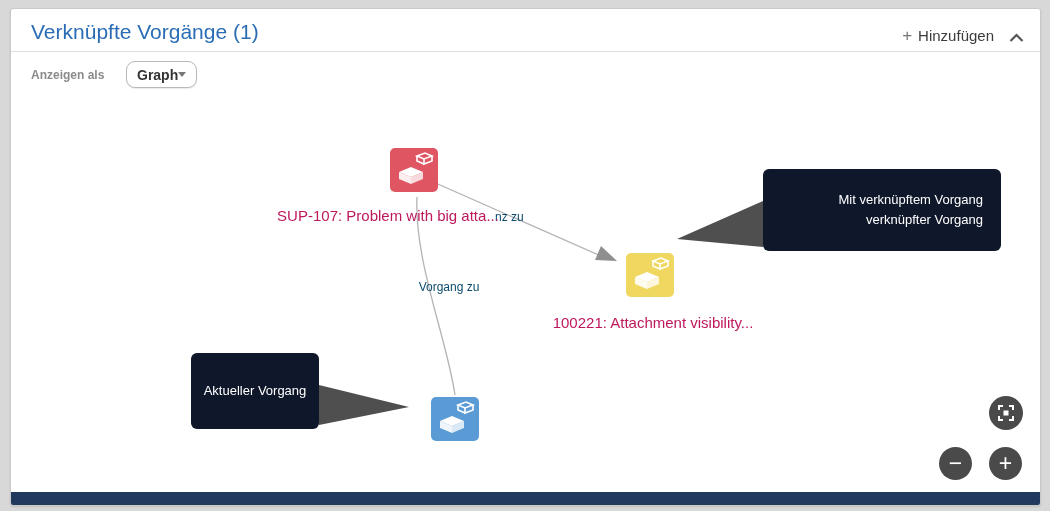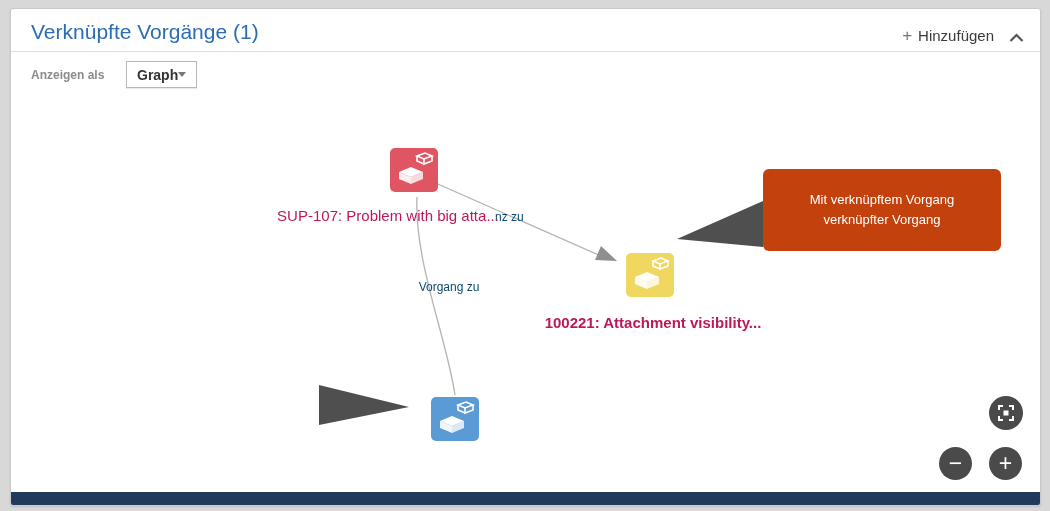--- a/index.html
+++ b/index.html
@@ -30,21 +30,21 @@
     background:none;border:none;padding:2px;cursor:pointer;
   }
   .divider{position:absolute;left:0;right:0;top:42px;height:1px;background:#dddddd;}
   .display-label{
     position:absolute;left:20px;top:59px;
     font-size:12px;font-weight:700;color:#8b8b8b;
   }
   .graph-select{
     position:absolute;left:115px;top:52px;height:27px;
     display:flex;align-items:center;padding:0 10px;
-    background:#fff;border:1px solid #b9b9b9;border-radius:0;
+    background:#fff;border:1px solid #b9b9b9;border-radius:9px;
     box-shadow:0 1px 1px rgba(0,0,0,0.08);cursor:pointer;
     font-family:inherit;font-size:14px;font-weight:700;color:#333;
   }
   .caret{
     width:0;height:0;
     border-left:4px solid transparent;border-right:4px solid transparent;
     border-top:5px solid #777;
   }
   .canvas{position:absolute;inset:0;}
   .edges,.pointers{position:absolute;left:0;top:0;pointer-events:none;}
@@ -55,31 +55,31 @@
     cursor:pointer;z-index:2;
   }
   .node-red{left:379px;top:139px;background:#e05562;}
   .node-yellow{left:615px;top:244px;background:#f0d860;}
   .node-blue{left:420px;top:388px;background:#5b9bd5;}
   .node-label{
     position:absolute;transform:translateX(-50%);
     font-size:15px;color:#be185d;white-space:nowrap;z-index:3;
   }
   .label-red{left:377px;top:198px;}
-  .label-yellow{left:642px;top:305px;font-weight:bold;}
+  .label-yellow{left:642px;top:305px;}
   .label-blue{left:446px;top:446px;font-weight:700;color:#222;}
   .edge-label{
     position:absolute;font-size:12px;color:#0c4a6e;white-space:nowrap;z-index:1;
   }
   .edge-label-1{left:484px;top:201px;}
   .edge-label-2{left:438px;top:271px;transform:translateX(-50%);}
   .pointers{z-index:5;}
   .tooltip{
-    position:absolute;background:#c2410c;color:#fff;border-radius:6px;
-    display:flex;align-items:center;justify-content:center;text-align:center;
+    position:absolute;background:#0f172a;color:#fff;border-radius:6px;
+    display:flex;align-items:center;justify-content:center;text-align:right;
     font-size:13px;line-height:1.55;z-index:6;
   }
   .tooltip-right{left:752px;top:160px;width:238px;height:82px;padding:0 18px;box-sizing:border-box;}
   .tooltip-left{left:180px;top:344px;width:128px;height:76px;padding:0 8px;box-sizing:border-box;}
   .ctrl{
     position:absolute;border-radius:50%;background:#4a4a4a;border:none;
     display:flex;align-items:center;justify-content:center;
     cursor:pointer;color:#fff;z-index:7;padding:0;
     font-family:inherit;
   }
@@ -179,20 +179,23 @@
 
     <svg class="pointers" width="1029" height="496" viewBox="0 0 1029 496">
       <polygon points="752,192 752,238 666,230" fill="#4f4f4f"></polygon>
       <polygon points="308,376 308,416 398,398" fill="#4f4f4f"></polygon>
     </svg>
 
     <div class="tooltip tooltip-right">
       <span>Mit verknüpftem Vorgang verknüpfter Vorgang</span>
     </div>
 
+    <div class="tooltip tooltip-left">
+      <span>Aktueller Vorgang</span>
+    </div>
 
     <button class="ctrl ctrl-fit">
       <svg width="18" height="18" viewBox="0 0 18 18">
         <g stroke="#fff" stroke-width="2" fill="none">
           <path d="M2 6 V2 H6"></path>
           <path d="M12 2 H16 V6"></path>
           <path d="M16 12 V16 H12"></path>
           <path d="M6 16 H2 V12"></path>
         </g>
         <rect x="6.5" y="6.5" width="5" height="5" fill="#fff"></rect>

